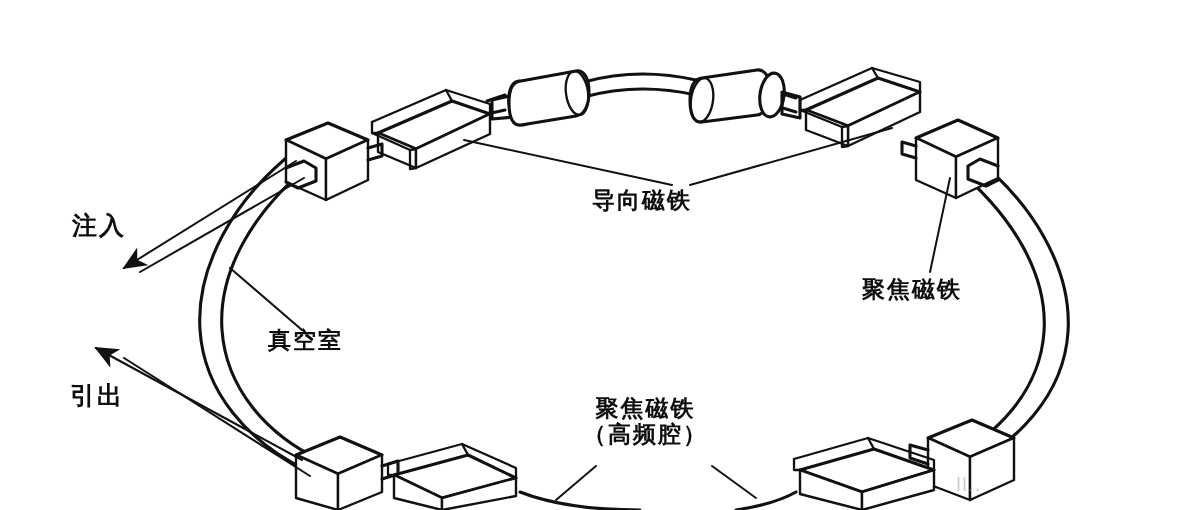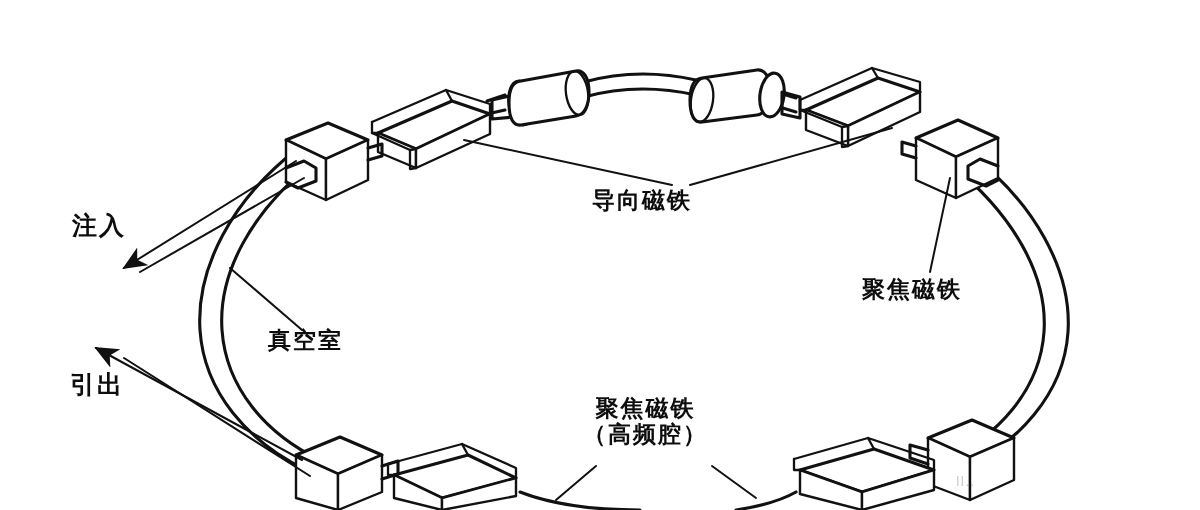--- a/index.html
+++ b/index.html
@@ -33,30 +33,30 @@
     font-weight: 700;
     letter-spacing: 2px;
     white-space: nowrap;
     line-height: 1.12;
     font-family: "DejaVu Sans", "Liberation Sans", sans-serif;
   }
   .label-lg { font-size: 25px; }
   .label-md { font-size: 23px; }
   .label-center { text-align: center; }
   #lbl-injection { left: 72px; top: 212px; }
-  #lbl-extraction { left: 70px; top: 371px; }
+  #lbl-extraction { left: 70px; top: 382px; }
   #lbl-vacuum { left: 268px; top: 304px; margin-top: 24px; }
   #lbl-guide-magnet { left: 592px; top: 188px; }
   #lbl-focus-magnet { left: 862px; top: 277px; }
   #lbl-accel { left: 583px; top: 396px; }
   #watermark {
     position: absolute;
     left: 956px;
     top: 474px;
-    font-size: 13px;
+    font-size: 18px;
     color: #9a9a9a;
     opacity: .55;
     letter-spacing: 1px;
     font-family: "DejaVu Sans", "Liberation Sans", sans-serif;
   }
 </style>
 </head>
 <body>
 
 <div id="diagram-root">

